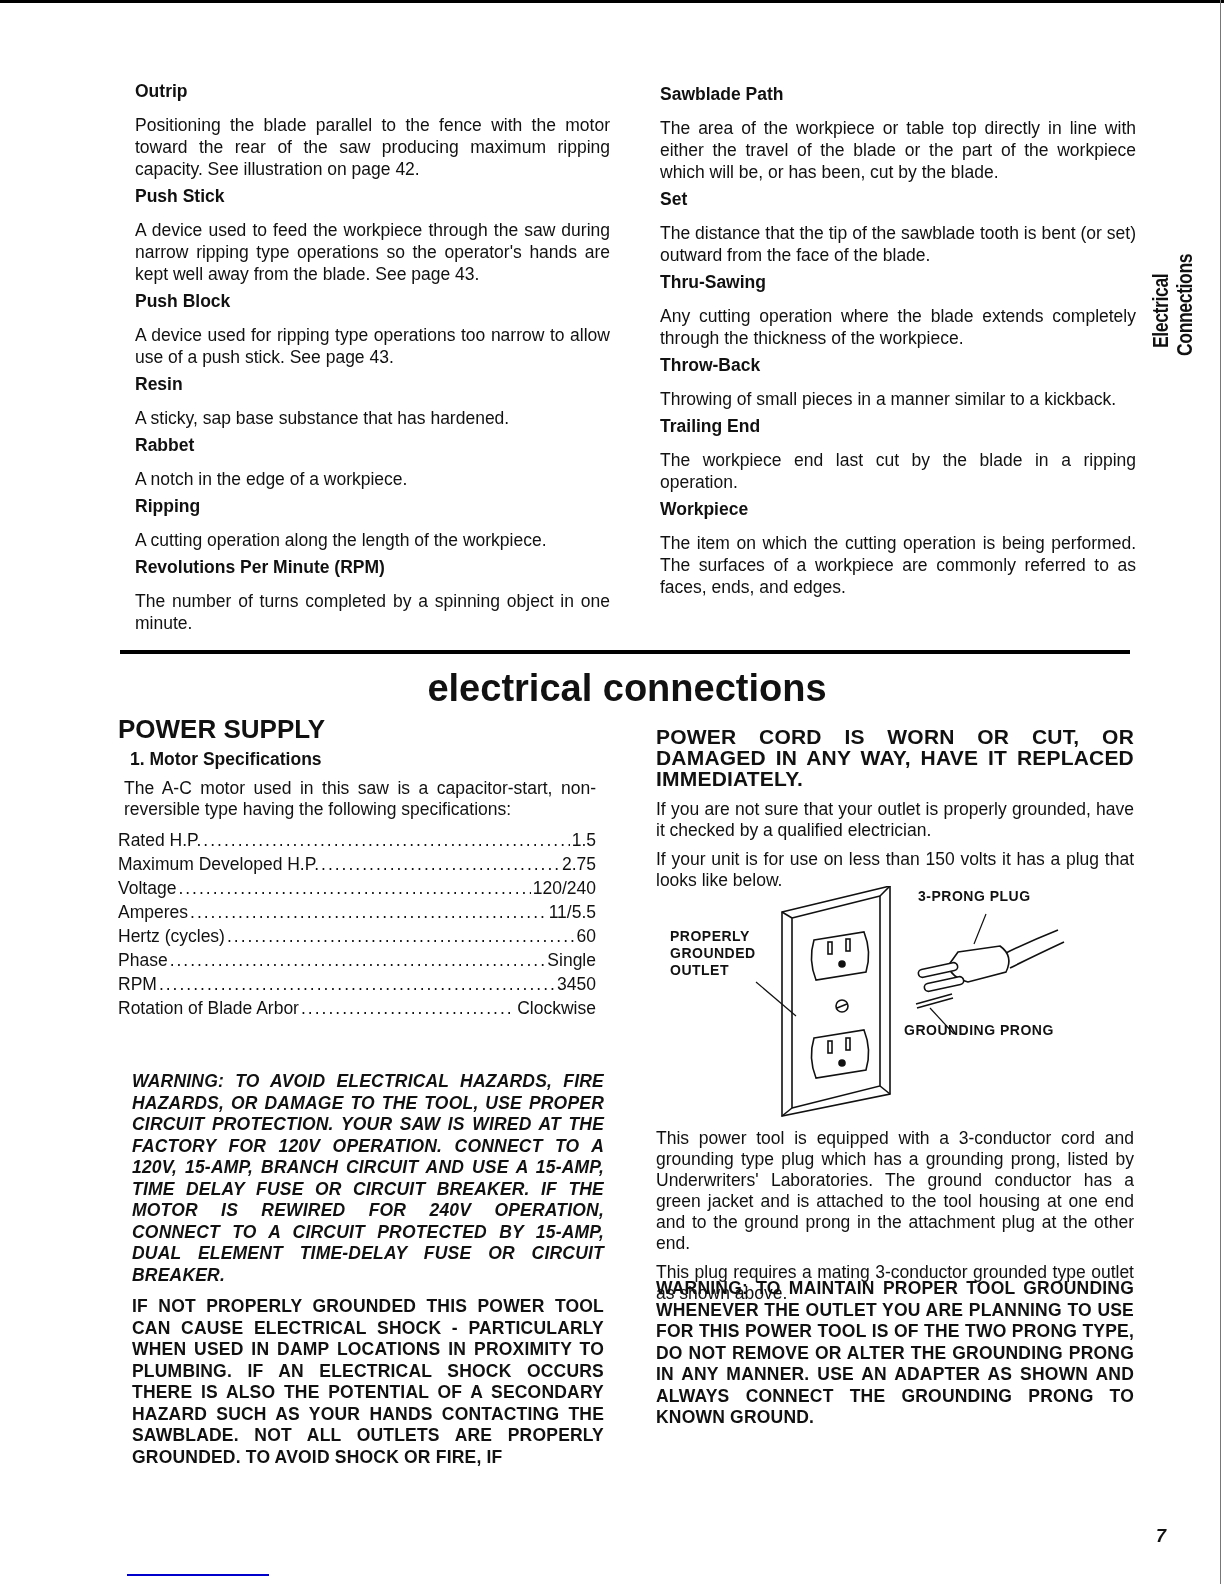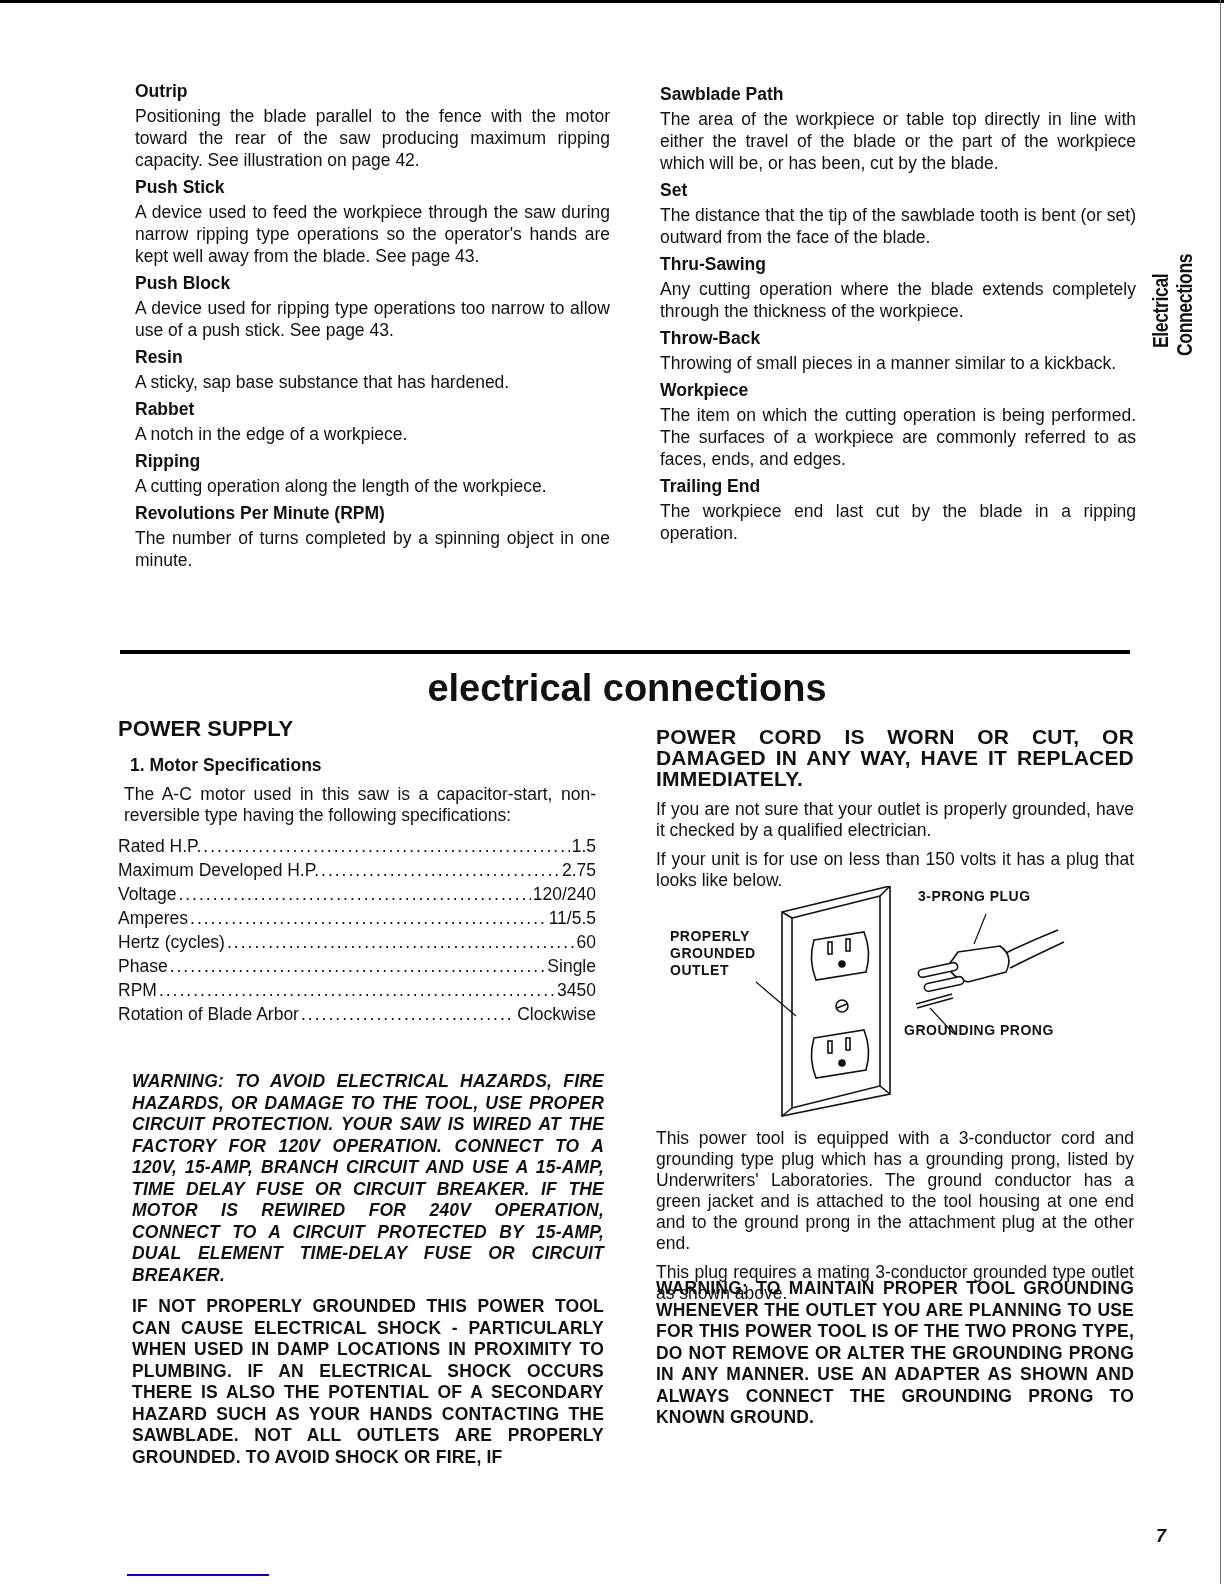--- a/index.html
+++ b/index.html
@@ -5,32 +5,32 @@
   html, body { margin:0; padding:0; background:#ffffff; }
   body { width:1224px; height:1584px; position:relative; overflow:hidden; color:#111; font-family:"Liberation Sans", sans-serif; }
   .top-rule { position:absolute; left:0; top:0; width:1224px; height:3px; background:#000; }
   .right-edge { position:absolute; left:1220px; top:0; width:1px; height:1584px; background:#777; }
 
   .col { position:absolute; }
   .gl-left { left:135px; top:80px; width:475px; }
   .gl-right { left:660px; top:83px; width:476px; }
 
   .term { font-weight:bold; font-size:17.5px; line-height:22px; margin:0; }
-  .def { font-size:17.5px; line-height:22px; margin:3px 0 5px 0; text-align:justify; }
+  .def { font-size:17.5px; line-height:22px; margin:12px 0 5px 0; text-align:justify; }
 
   .side-tab { position:absolute; left:1146px; top:236px; width:56px; height:120px; }
   .side-tab span { position:absolute; transform:rotate(-90deg); transform-origin:left top; font-family:"Liberation Sans", sans-serif; font-weight:bold; font-size:22px; letter-spacing:-0.5px; white-space:nowrap; transform:rotate(-90deg) scaleX(0.8); }
 
   .section-rule { position:absolute; left:120px; top:650px; width:1010px; height:4px; background:#000; }
   .section-title { position:absolute; left:0; width:1254px; top:664px; text-align:center; font-weight:bold; font-size:38px; line-height:48px; }
 
   .ec-left { left:118px; top:716px; width:478px; }
   .ec-right { left:656px; top:726px; width:478px; }
 
-  .h-power { font-size:22px; font-weight:bold; line-height:26px; margin:0 0 12px 0; }
+  .h-power { font-size:26px; font-weight:bold; line-height:26px; margin:0 0 6px 0; }
   .h-motor { font-size:17.5px; font-weight:bold; line-height:22px; margin:0 0 8px 12px; }
   .para { font-size:17.5px; line-height:21px; margin:0 0 8px 0; text-align:justify; }
   .specs { margin:4px 0 0 0; }
   .spec-row { display:flex; align-items:baseline; font-size:17.5px; line-height:24px; }
   .spec-row .lbl { white-space:nowrap; }
   .spec-row .dots { flex:1; overflow:hidden; white-space:nowrap; margin:0 2px; letter-spacing:2px; }
   .spec-row .val { white-space:nowrap; }
 
   .warn { font-weight:bold; font-size:17.5px; line-height:21.5px; text-align:justify; margin:0 0 8px 0; letter-spacing:0.2px; }
   .warn-left { position:absolute; left:132px; top:1071px; width:472px;font-style:italic; }
@@ -93,26 +93,26 @@
     </div>
   <div>
       <p class="term">Thru-Sawing</p>
       <p class="def">Any cutting operation where the blade extends completely through the thickness of the workpiece.</p>
     </div>
   <div>
       <p class="term">Throw-Back</p>
       <p class="def">Throwing of small pieces in a manner similar to a kickback.</p>
     </div>
   <div>
+      <p class="term">Trailing End</p>
+      <p class="def">The workpiece end last cut by the blade in a ripping operation.</p>
+    </div>
+  <div>
       <p class="term">Workpiece</p>
       <p class="def">The item on which the cutting operation is being performed. The surfaces of a workpiece are commonly referred to as faces, ends, and edges.</p>
-    </div>
-  <div>
-      <p class="term">Trailing End</p>
-      <p class="def">The workpiece end last cut by the blade in a ripping operation.</p>
     </div>
 </div>
 
 <div class="side-tab">
   <span style="left:2px; top:112px;">Electrical</span>
   <span style="left:26px; top:120px;">Connections</span>
 </div>
 
 <div class="section-rule"></div>
 <div class="section-title">electrical connections</div>

